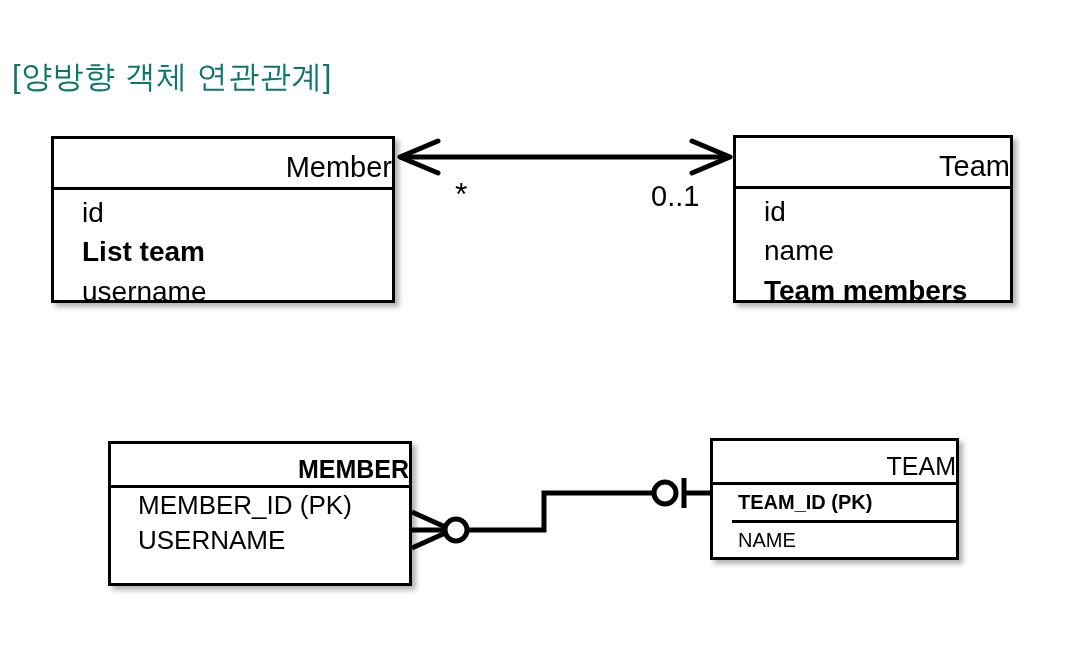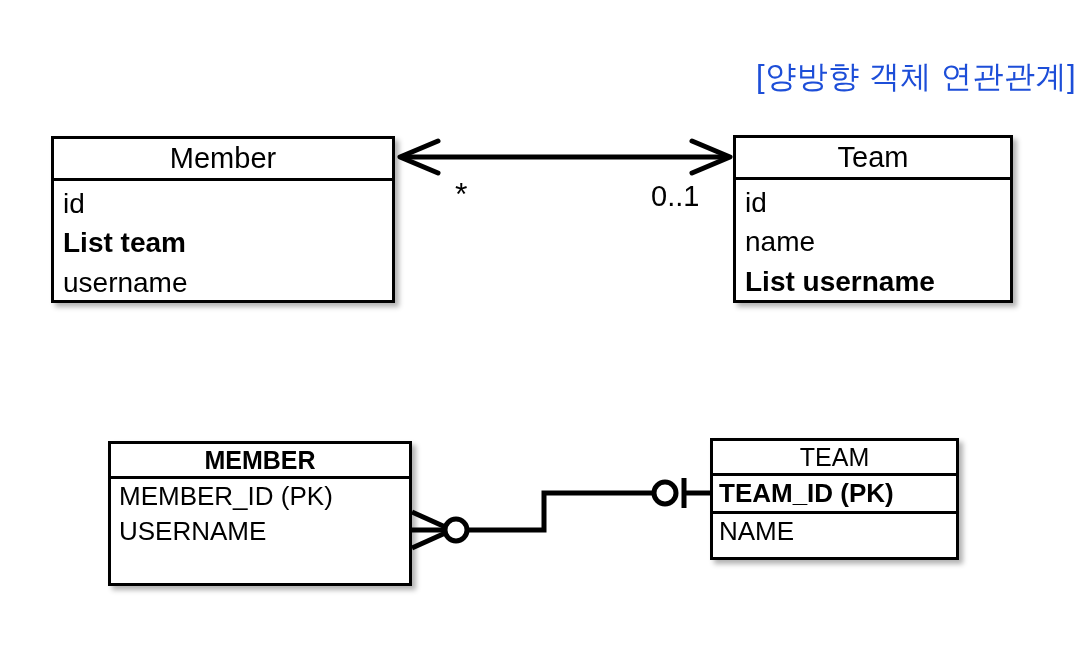--- a/index.html
+++ b/index.html
@@ -18,25 +18,26 @@
   }
 
   .canvas {
     position: absolute;
     inset: 0;
   }
 
   
   .caption {
     position: absolute;
-    text-align: right;
+    text-align: left;
     font-family: "Liberation Sans", "DejaVu Sans", sans-serif;
     font-weight: 400;
-    color: #1d4ed8;
-    white-space: nowrap;
+    color: #0f766e;
+    white-space: nowrap;
+    margin-left: 12px;
   }
   #caption-object {
     left: 0;
     right: 0;
     top: 56px;
     font-size: 31px;
     letter-spacing: 0.5px;
   }
   #caption-table {
     left: 0;
@@ -48,30 +49,32 @@
 
   
   .box {
     position: absolute;
     background: #ffffff;
     border: 3px solid #000000;
     box-sizing: border-box;
     box-shadow: 4px 4px 5px rgba(0,0,0,0.30);
   }
   .box .title {
-    text-align: center;
+    text-align: right;
     border-bottom: 3px solid #000000;
     box-sizing: border-box;
     white-space: nowrap;
     overflow: hidden;
+    margin-top: 9px;
   }
   .box .attr {
     white-space: nowrap;
     overflow: hidden;
     box-sizing: border-box;
+    margin-left: 19px;
   }
   .attr.bold { font-weight: 700; }
   .attr.sep-top { border-top: 3px solid #000000; }
 
   
   #box-member {
     left: 51px;  top: 136px;  width: 344px;  height: 167px;
   }
   #box-member .title {
     height: 42px; line-height: 38px; font-size: 29px; font-weight: 400;
@@ -103,21 +106,21 @@
     height: 35px; line-height: 34px; font-size: 26px; padding-left: 8px;
   }
 
   #box-team-table {
     left: 710px; top: 438px; width: 249px; height: 122px;
   }
   #box-team-table .title {
     height: 35px; line-height: 32px; font-size: 25px; font-weight: 400;
   }
   #box-team-table .attr {
-    height: 35px; line-height: 34px; font-size: 26px; padding-left: 6px;
+    height: 35px; line-height: 34px; font-size: 20px; padding-left: 6px;
   }
 
   
   .mult {
     position: absolute;
     font-size: 29px;
     font-weight: 400;
     color: #000000;
     white-space: nowrap;
   }
@@ -144,21 +147,21 @@
     <div class="title">Member</div>
     <div class="attr a0">id</div>
     <div class="attr bold">List team</div>
     <div class="attr">username</div>
   </div>
 
   <div class="box" id="box-team">
     <div class="title">Team</div>
     <div class="attr a0">id</div>
     <div class="attr">name</div>
-    <div class="attr bold">List username</div>
+    <div class="attr bold">Team members</div>
   </div>
 
   <svg class="overlay">
     <g>
       <line x1="404" y1="157" x2="726" y2="157" stroke="#000000" stroke-width="5"></line>
 
       <polyline points="438,141 400,157 438,173" fill="none" stroke="#000000" stroke-width="5" stroke-linecap="round" stroke-linejoin="round"></polyline>
 
       <polyline points="692,141 730,157 692,173" fill="none" stroke="#000000" stroke-width="5" stroke-linecap="round" stroke-linejoin="round"></polyline>
     </g>

